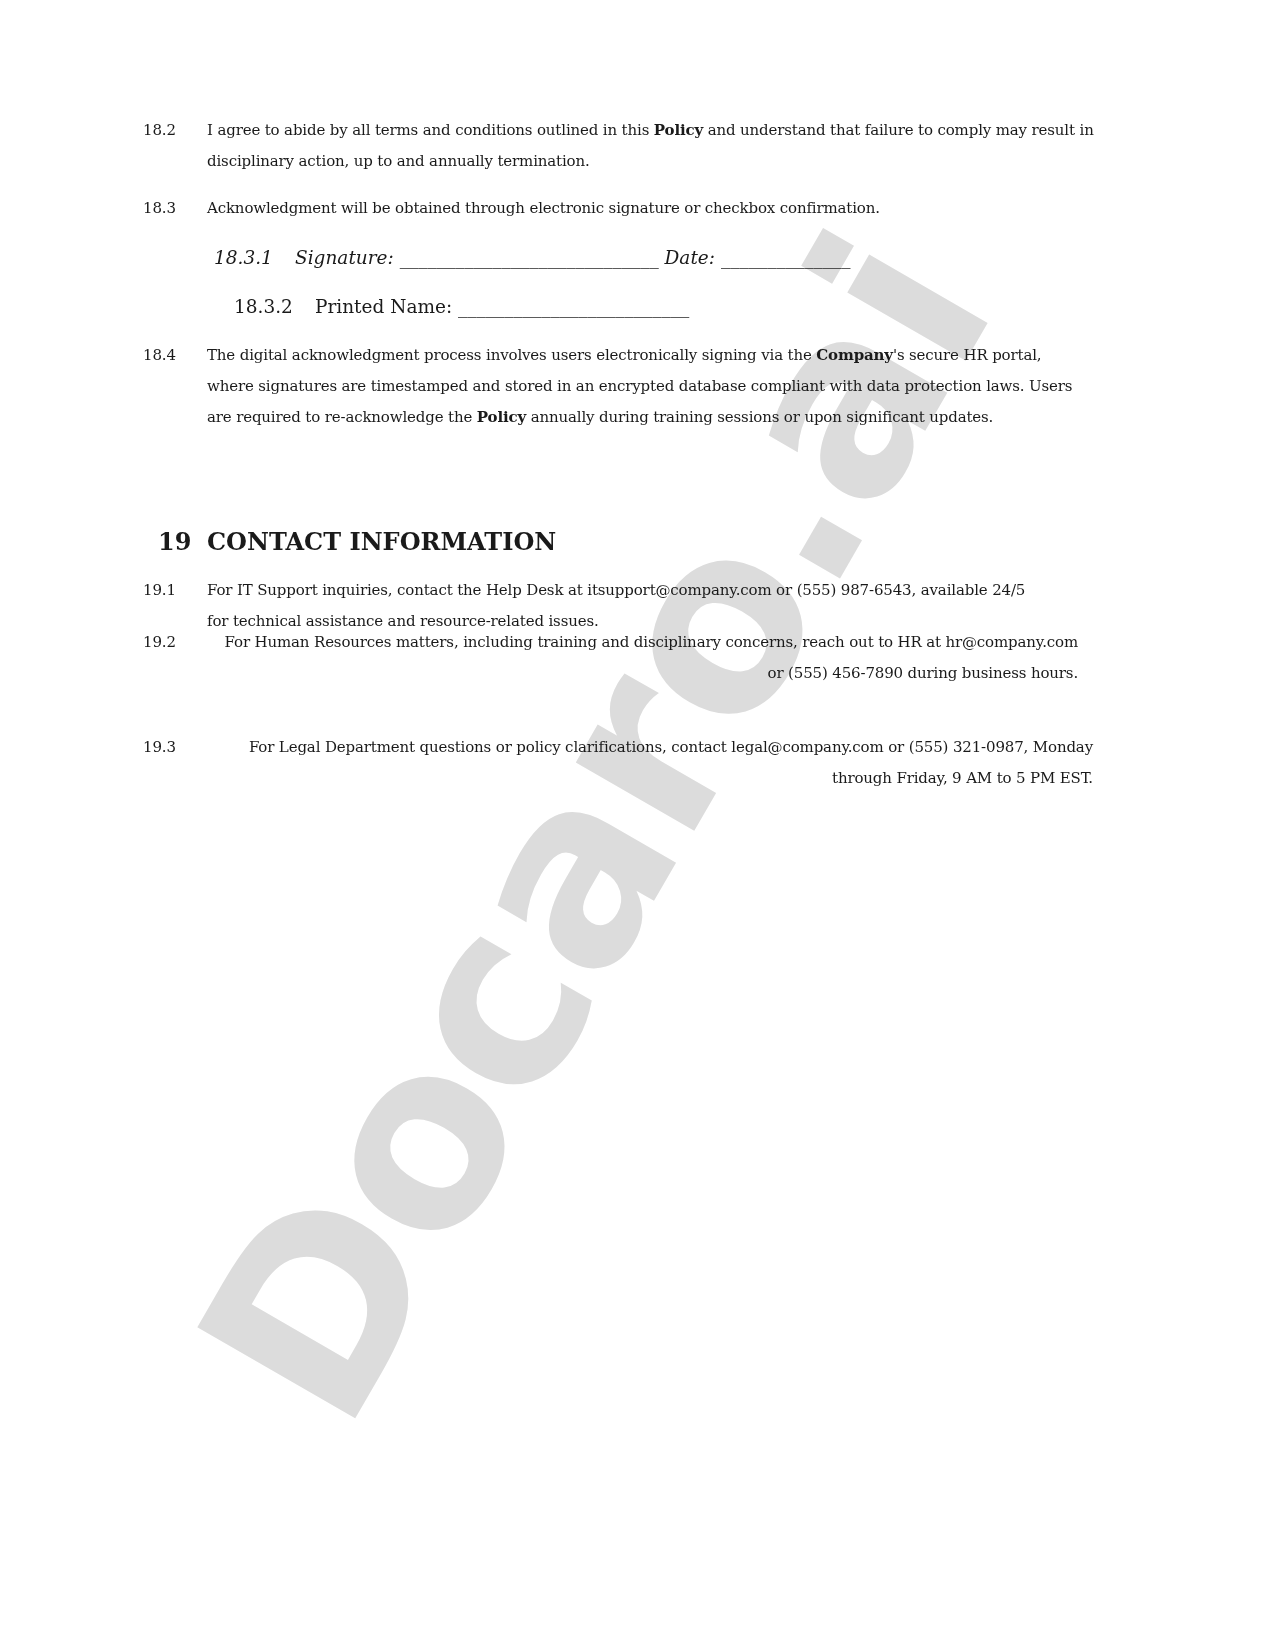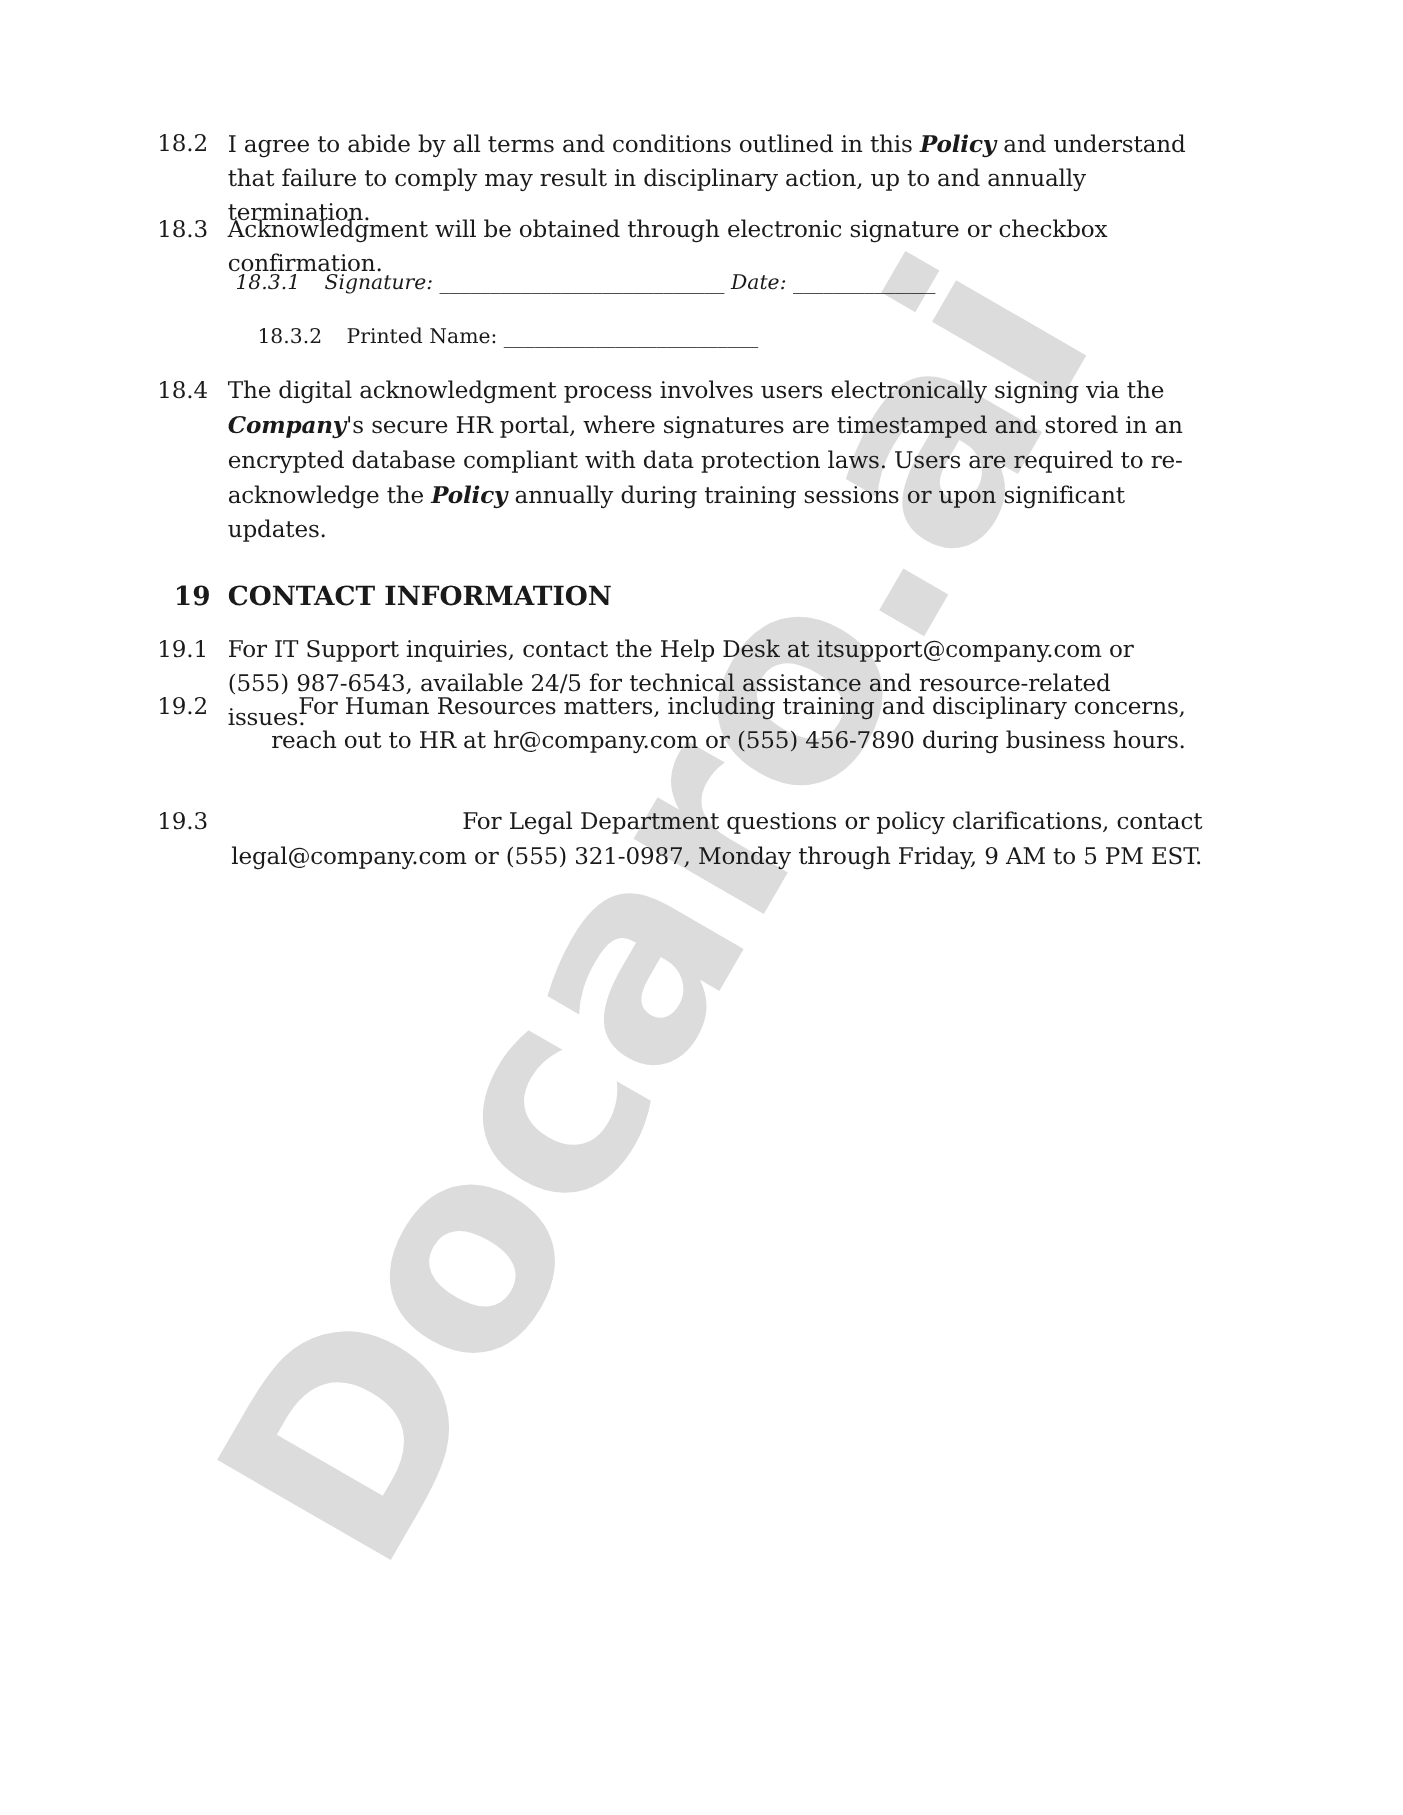--- a/index.html
+++ b/index.html
@@ -10,31 +10,31 @@
   .watermark {
     position: absolute; left: 595px; top: 830px;
     transform: translate(-50%, -50%) rotate(-60deg);
     font-family: "DejaVu Sans", sans-serif; font-weight: bold;
     font-size: 250px; color: #dcdcdc; white-space: nowrap;
     letter-spacing: -4px; z-index: 0; user-select: none;
   }
   .page { position: absolute; left: 0; top: 0; width: 1275px; z-index: 1; }
   .clause {
     position: absolute; left: 143px; width: 990px;
-    font-size: 21px; line-height: 31px; letter-spacing: -0.15px;
+    font-size: 15px; line-height: 31px; letter-spacing: -0.15px;
   }
   .clause .num { position: absolute; left: 0; top: 0; }
   .clause .text { margin-left: 64px; display: block; }
   .sub { position: absolute; left: 214px; font-size: 18.5px; line-height: 31px; }
   .sub .num { display: inline-block; width: 81px; }
   .heading {
     position: absolute; left: 158px; font-size: 24px; line-height: 31px; font-weight: bold;
   }
   .heading .num { display: inline-block; width: 49px; }
-  b { font-weight: bold; font-style: italic; }
+  b { font-weight: bold; }
 </style>
 </head>
 <body>
 
 <div class="watermark">Docaro.ai</div>
 
 <div class="page">
 
   <div class="clause" style="top:115px; width:955px;">
     <span class="num">18.2</span>

